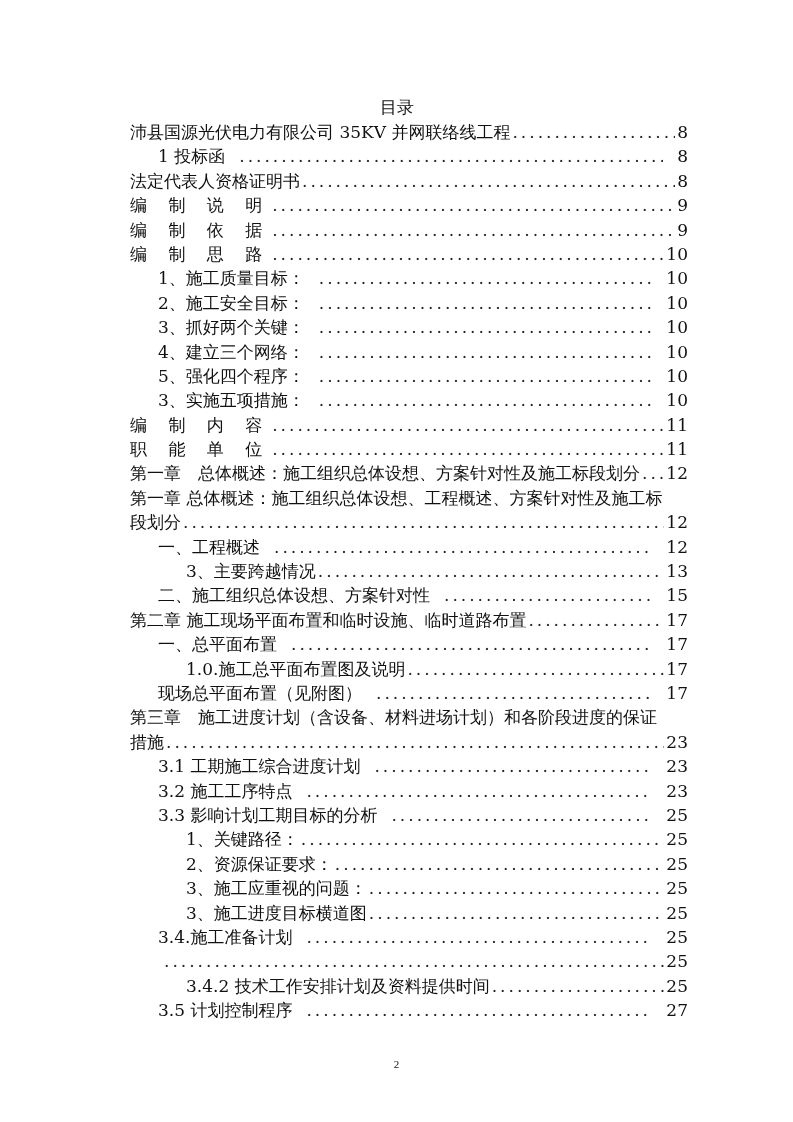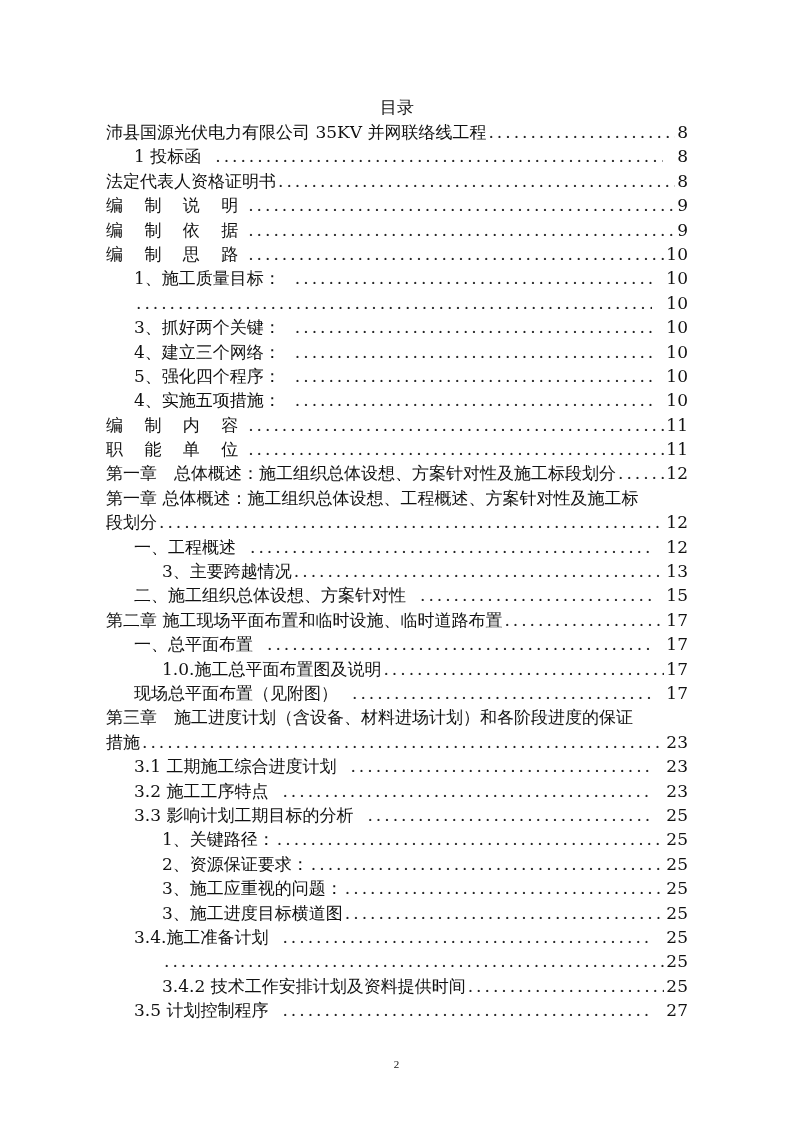--- a/index.html
+++ b/index.html
@@ -1,21 +1,21 @@
 <!DOCTYPE html>
 <html><head>
 <meta charset="utf-8">
 <style>
   html, body { margin: 0; padding: 0; background: #ffffff; }
   body { width: 793px; height: 1122px; position: relative; overflow: hidden;
          font-family: "DejaVu Serif", "Liberation Serif", serif; color: #111; }
   .page { position: absolute; left: 106px; top: 96px; width: 582px; }
   .toc-title { text-align: center; font-size: 17px; line-height: 24px; height: 24px; font-family: Liberation Serif, serif; }
   .entry { display: flex; align-items: baseline; font-size: 17px; line-height: 24.4px; height: 24.4px; white-space: nowrap; overflow: hidden; }
-  .entry .label { flex: 0 0 auto; }
+  .entry .label { flex: 0 0 auto; margin-left: 24px; }
   .entry .leader { flex: 1 1 auto; overflow: hidden; margin: 0 2px; letter-spacing: 3px; color: #222; }
   .entry .leader::before { content: "...................................................................................................................................................................."; }
   .entry .pg { flex: 0 0 auto; }
   .entry.wrap-first { display: block; }
   .lvl1 { padding-left: 28px; gap: 12px; }
   .lvl2 { padding-left: 56px; }
   .spaced2 { letter-spacing: 8px; text-align: center; }
   .page-number { position: absolute; top: 1058px; left: 0; width: 793px; text-align: center; font-size: 11px; font-family: "Liberation Serif", serif; }
 </style>
 </head>
@@ -53,40 +53,41 @@
         <span class="label spaced2">编 制 思 路</span>
         <span class="leader"></span>
         <span class="pg">10</span>
       </div>
       <div class="entry lvl1">
         <span class="label">1、施工质量目标：</span>
         <span class="leader"></span>
         <span class="pg">10</span>
       </div>
       <div class="entry lvl1">
+        <span class="label">2、施工安全目标：</span>
         <span class="leader"></span>
         <span class="pg">10</span>
       </div>
       <div class="entry lvl1">
         <span class="label">3、抓好两个关键：</span>
         <span class="leader"></span>
         <span class="pg">10</span>
       </div>
       <div class="entry lvl1">
         <span class="label">4、建立三个网络：</span>
         <span class="leader"></span>
         <span class="pg">10</span>
       </div>
       <div class="entry lvl1">
         <span class="label">5、强化四个程序：</span>
         <span class="leader"></span>
         <span class="pg">10</span>
       </div>
       <div class="entry lvl1">
-        <span class="label">4、实施五项措施：</span>
+        <span class="label">3、实施五项措施：</span>
         <span class="leader"></span>
         <span class="pg">10</span>
       </div>
       <div class="entry">
         <span class="label spaced2">编 制 内 容</span>
         <span class="leader"></span>
         <span class="pg">11</span>
       </div>
       <div class="entry">
         <span class="label spaced2">职 能 单 位</span>

